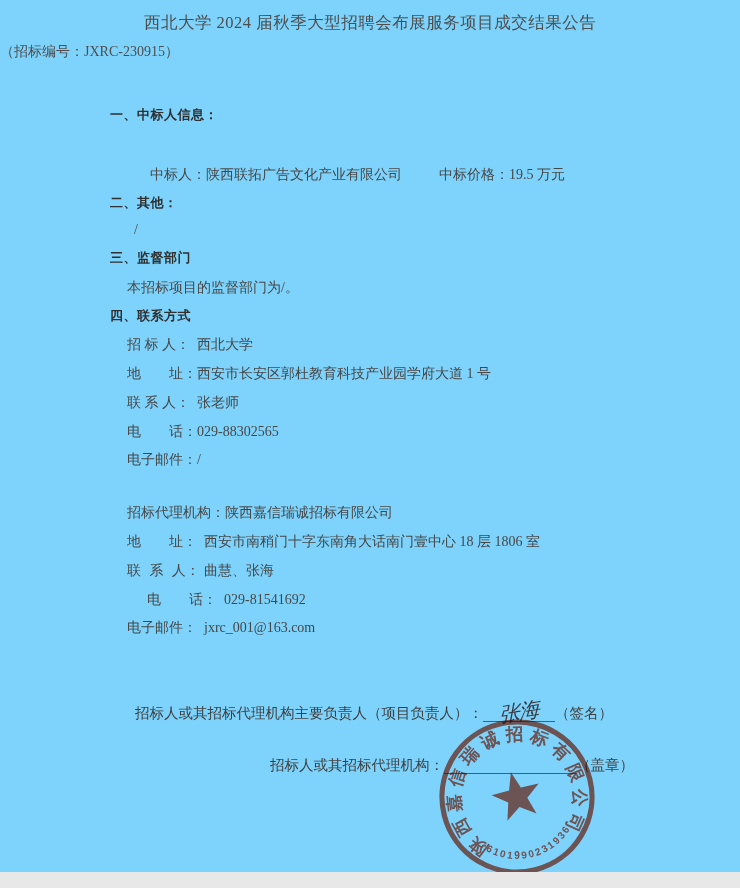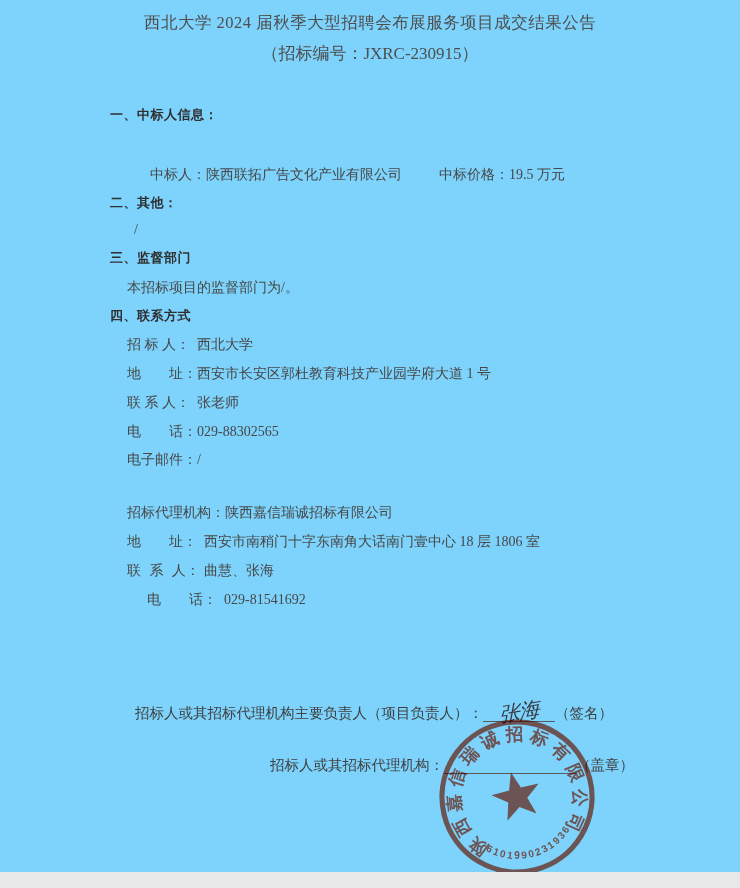--- a/index.html
+++ b/index.html
@@ -4,21 +4,21 @@
 <style>
   html,body{margin:0;padding:0;background:#e8e8e8;}
   .page{
     position:relative;width:740px;height:872px;margin:0 auto;
     background:#7dd3fc;overflow:hidden;
     font-family:"Liberation Serif","DejaVu Serif",serif;
     color:#474747;
   }
   .line{position:absolute;white-space:pre;font-size:14px;line-height:1.2;}
   .title{width:740px;text-align:center;font-size:16.5px;color:#4e4e4e;letter-spacing:.5px;}
-  .subtitle{width:740px;text-align:center;font-size:17px;color:#4e4e4e;}
+  .subtitle{width:740px;font-size:14px;color:#4e4e4e;}
   .heading{
     font-family:"Liberation Sans","DejaVu Sans",sans-serif;
     font-weight:bold;font-size:13px;color:#2f2f2f;letter-spacing:.5px;
   }
   .label{display:inline-block;width:70px;}
   .agency-gap{margin-left:7px;}
   .spacer{display:inline-block;width:37px;}
   .sig-line{font-size:14.5px;color:#3f3f3f;}
   .sig-hand{
     display:inline-block;width:72px;text-align:center;
@@ -70,20 +70,21 @@
   <div class="line" style="top:337px;left:127px;"><span class="label">招 标 人：</span><span>西北大学</span></div>
   <div class="line" style="top:366px;left:127px;"><span class="label">地　　址：</span><span>西安市长安区郭杜教育科技产业园学府大道 1 号</span></div>
   <div class="line" style="top:395px;left:127px;"><span class="label">联 系 人：</span><span>张老师</span></div>
   <div class="line" style="top:424px;left:127px;"><span class="label">电　　话：</span><span>029-88302565</span></div>
   <div class="line" style="top:452px;left:127px;text-align:right;"><span class="label">电子邮件：</span><span>/</span></div>
 
   <div class="line" style="top:505px;left:127px;"><span>招标代理机构：</span><span>陕西嘉信瑞诚招标有限公司</span></div>
   <div class="line" style="top:534px;left:127px;"><span class="label">地　　址：</span><span class="agency-gap">西安市南稍门十字东南角大话南门壹中心 18 层 1806 室</span></div>
   <div class="line" style="top:563px;left:127px;font-family:Liberation Mono, monospace;"><span class="label">联 系 人：</span><span class="agency-gap">曲慧、张海</span></div>
   <div class="line" style="top:592px;left:127px;margin-left:20px;"><span class="label">电　　话：</span><span class="agency-gap">029-81541692</span></div>
+  <div class="line" style="top:620px;left:127px;"><span class="label">电子邮件：</span><span class="agency-gap">jxrc_001@163.com</span></div>
 
   <div class="line sig-line" style="top:696px;left:135px;"><span>招标人或其招标代理机构主要负责人（项目负责人）：</span><span class="sig-hand"><span class="sig-hand-inner">张海</span></span><span>（签名）</span></div>
 
   <div class="line sig-line" style="top:757px;left:270px;"><span>招标人或其招标代理机构：</span><span class="sig-blank"></span><span>（盖章）</span></div>
 
   <svg id="seal-svg" viewBox="0 0 180 180">
     <g transform="rotate(-14 90 90)">
       <circle id="seal-ring" cx="90" cy="90" r="75"></circle>
       <g id="seal-text">
           <text x="45.08" y="125.09" transform="rotate(-128.00 45.08 125.09)">陕</text>

